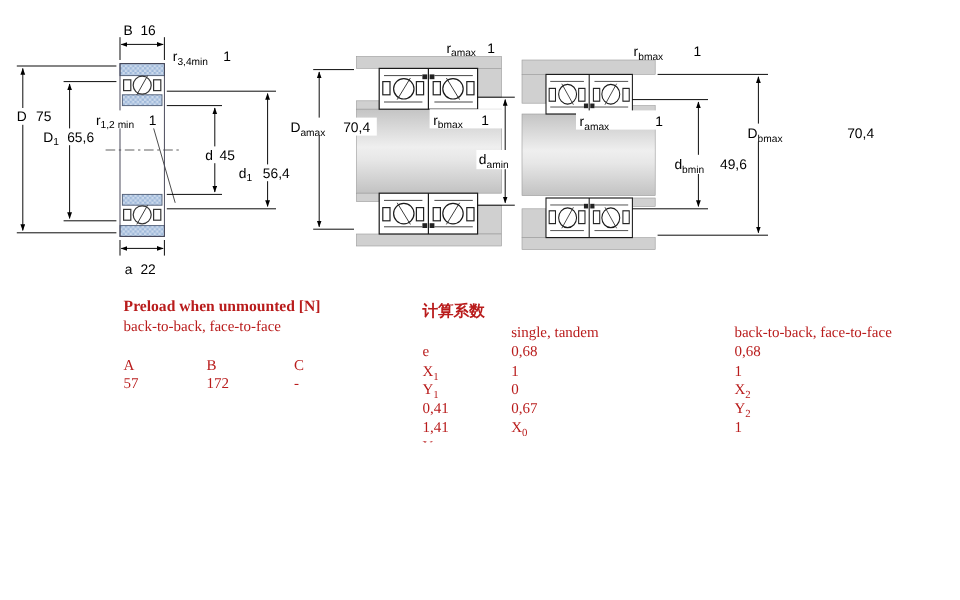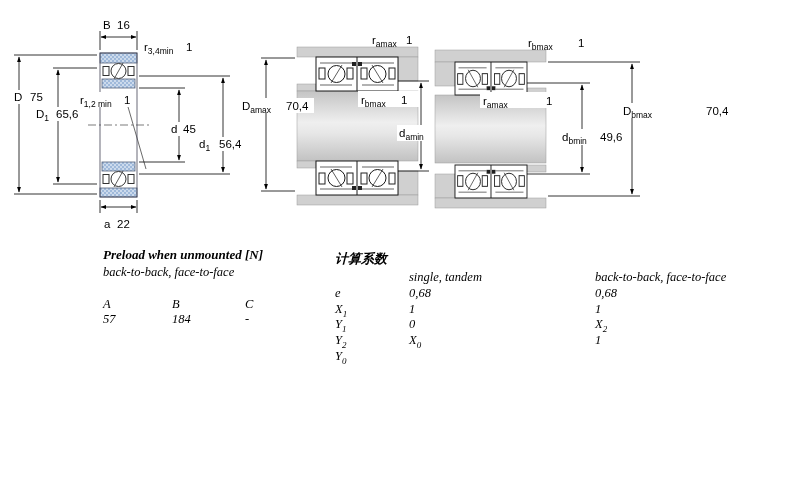--- a/index.html
+++ b/index.html
@@ -1,20 +1,20 @@
 <!DOCTYPE html>
 <html><head>
 <meta charset="utf-8">
 <style>
   html,body{margin:0;padding:0;background:#fff;}
   .page{position:relative;width:800px;height:369px;background:#fff;overflow:hidden;
         font-family:"Liberation Sans",sans-serif;color:#000;}
   svg text{font-family:"Liberation Sans",sans-serif;font-size:11.5px;fill:#000;}
   svg .sub{font-size:8.5px;}
-  .tbl{position:absolute;font-family:"Liberation Serif",serif;font-size:12.5px;color:#000000;font-style:italic;}
+  .tbl{position:absolute;font-family:"Liberation Serif",serif;font-size:12.5px;color:#b91c1c;}
   .tbl .title{font-weight:bold;font-size:13px;white-space:nowrap;}
   .tbl .subtitle{font-size:12.5px;margin-top:2px;white-space:nowrap;}
   .pgrid{display:grid;grid-template-columns:69px 73px 50px;line-height:15px;margin-top:17px;}
   .fgrid{display:grid;grid-template-columns:74px 186px auto;line-height:15.8px;margin-top:2px;}
   .fgrid div, .pgrid div{white-space:nowrap;}
   sub{font-size:9px;line-height:0;}
 </style>
 </head>
 <body>
 
@@ -175,47 +175,50 @@
 
   
   <div class="tbl" style="left:103px;top:247px;">
     <div class="title">Preload when unmounted [N]</div>
     <div class="subtitle">back-to-back, face-to-face</div>
     <div class="pgrid">
       <div>A</div>
       <div>B</div>
       <div>C</div>
       <div>57</div>
-      <div>184</div>
+      <div>172</div>
       <div>-</div>
     </div>
   </div>
 
   
-  <div class="tbl" style="left:335px;top:250px;">
+  <div class="tbl" style="left:352px;top:250px;">
     <div class="title">计算系数</div>
     <div class="fgrid">
       <div></div>
       <div>single, tandem</div>
       <div>back-to-back, face-to-face</div>
 
       <div><span>e</span><sub></sub></div>
       <div>0,68</div>
       <div>0,68</div>
 
       <div><span>X</span><sub>1</sub></div>
       <div>1</div>
       <div>1</div>
 
       <div><span>Y</span><sub>1</sub></div>
       <div>0</div>
 
       <div><span>X</span><sub>2</sub></div>
+      <div>0,41</div>
+      <div>0,67</div>
 
       <div><span>Y</span><sub>2</sub></div>
+      <div>1,41</div>
 
       <div><span>X</span><sub>0</sub></div>
       <div>1</div>
 
       <div><span>Y</span><sub>0</sub></div>
     </div>
   </div>
 
 </div>
 

